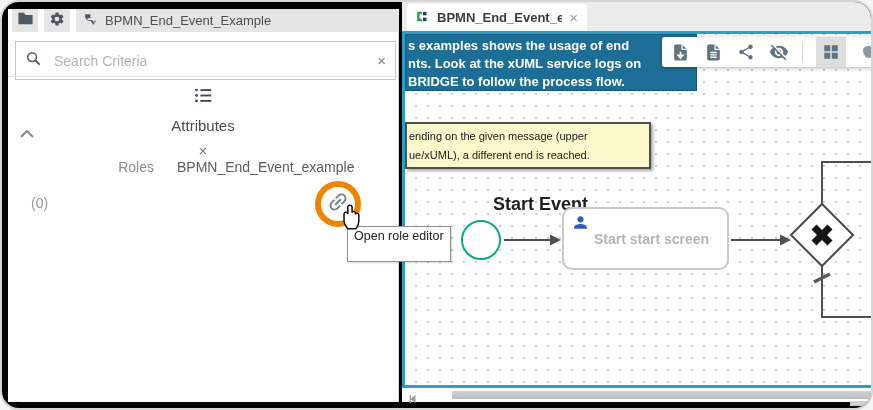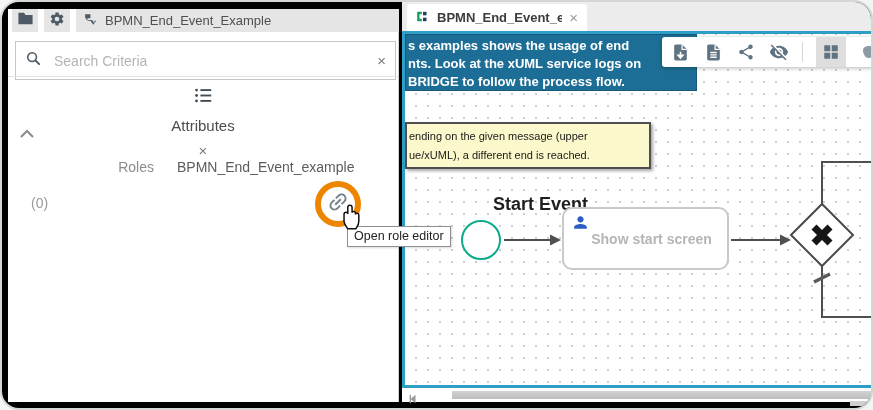--- a/index.html
+++ b/index.html
@@ -32,21 +32,21 @@
   .row-name{top:150px;}
   .row-roles{top:186px;}
   .role-ring{
     position:absolute;left:307px;top:172px;width:46px;height:46px;border-radius:50%;
     border:6px solid #ee8500;background:#fff;display:flex;align-items:center;justify-content:center;
     cursor:pointer;z-index:3;
   }
   .cursor-hand{position:absolute;left:330px;top:192px;z-index:5;pointer-events:none;}
   .tooltip{
     position:absolute;left:339px;top:217px;z-index:4;background:#fff;border:1px solid #8f8f8f;
-    padding:2px 6px 3px 6px;font-size:12.5px;color:#222;white-space:nowrap;box-shadow:1px 1px 2px rgba(0,0,0,.15);
+    padding:2px 6px 18px 6px;font-size:12.5px;color:#222;white-space:nowrap;box-shadow:1px 1px 2px rgba(0,0,0,.15);
   }
   
   .tab-bar{position:absolute;left:400px;top:0;width:473px;height:29px;background:#ececec;}
   .editor-tab{position:absolute;left:5px;top:2px;height:27px;width:180px;background:#fff;border-radius:3px 3px 0 0;display:flex;align-items:center;padding:0 9px;gap:7px;cursor:pointer;}
   .editor-tab .lbl{font-size:13px;font-weight:bold;color:#3c3c3c;flex:1;white-space:nowrap;overflow:hidden;}
   .canvas-wrap{
     position:absolute;left:400px;top:29px;width:473px;height:357px;
     border-left:3px solid #2d9fc7;border-top:3px solid #2d9fc7;border-bottom:3px solid #2d9fc7;
     background-color:#fff;
     background-image:radial-gradient(circle,#cdcdcd 1px,transparent 1.4px);
@@ -276,21 +276,21 @@
 
     <div class="start-label">Start Event</div>
     <div class="start-circle"></div>
 
     <div class="task-box">
       <span class="task-person">
         <svg width="19" height="19" viewBox="0 0 24 24">
             <path fill="#2c5cc5" d="M12 12c2.21 0 4-1.79 4-4s-1.79-4-4-4-4 1.79-4 4 1.79 4 4 4zm0 2c-2.67 0-8 1.34-8 4v2h16v-2c0-2.66-5.33-4-8-4z"></path>
           </svg>
       </span>
-      <span class="task-label">Show start screen</span>
+      <span class="task-label">Start start screen</span>
     </div>
   </div>
 
   <div class="scroll-row">
     <span class="scroll-arrow">
       <svg width="10" height="10" viewBox="0 0 12 12">
           <polygon points="9,1 3,6 9,11" fill="#9a9a9a"></polygon>
           <rect x="2" y="1" width="1.6" height="10" fill="#9a9a9a"></rect>
         </svg>
     </span>

